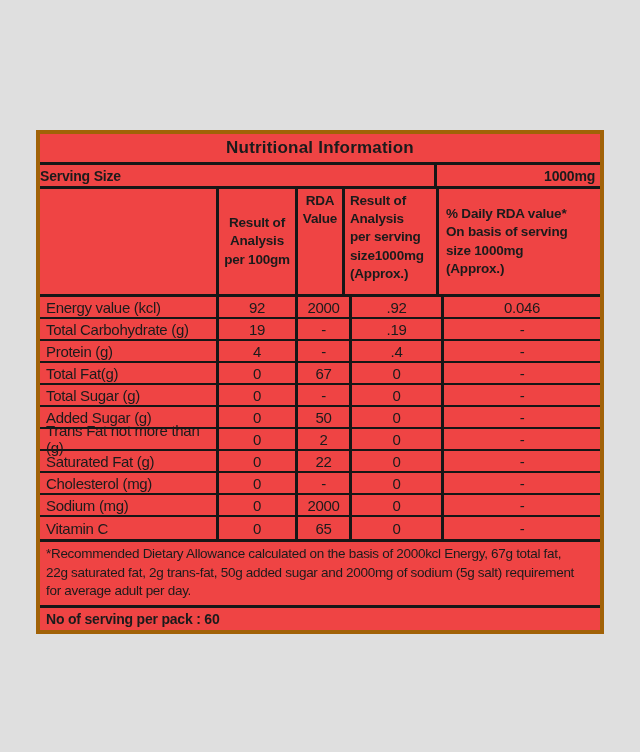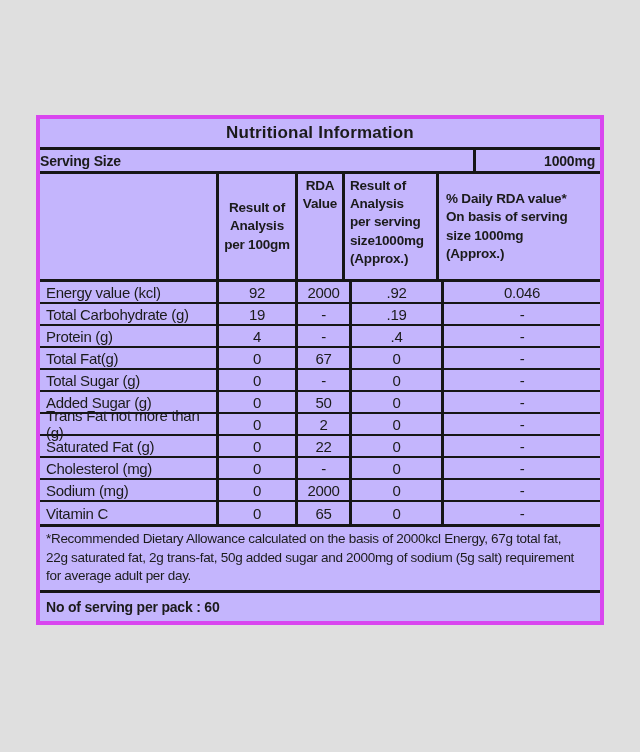--- a/index.html
+++ b/index.html
@@ -6,46 +6,46 @@
   body {
     width: 640px; height: 752px;
     background: #dfdfdf;
     font-family: "Liberation Sans", sans-serif;
     color: #1b1b1b;
     position: relative;
     overflow: hidden;
   }
   .label {
     position: absolute;
-    left: 36px; top: 115px;
+    left: 36px; top: 130px;
     width: 568px;
     box-sizing: border-box;
-    border: 4px solid #d946ef;
-    background: #c4b5fd;
+    border: 4px solid #a16207;
+    background: #ef4444;
   }
   .title-row {
     height: 28px;
     line-height: 28px;
     text-align: center;
     font-weight: bold;
     font-size: 17px;
     letter-spacing: 0.2px;
     border-bottom: 3px solid #161616;
   }
   .serving-row {
     display: flex;
     height: 21px;
     border-bottom: 3px solid #161616;
     font-weight: bold;
     font-size: 14px;
     letter-spacing: -0.2px;
   }
   .serving-label { flex: 1; display: flex; align-items: center; }
   .serving-value {
-    width: 127px;
+    width: 166px;
     box-sizing: border-box;
     border-left: 3px solid #161616;
     display: flex; align-items: center; justify-content: flex-end;
     padding-right: 5px;
   }
   .header-row {
     display: flex;
     height: 105px;
     border-bottom: 3px solid #161616;
     font-weight: bold;
@@ -81,21 +81,21 @@
   .footnote {
     border-top: 3px solid #161616;
     border-bottom: 3px solid #161616;
     font-size: 13.5px;
     line-height: 1.38;
     letter-spacing: -0.3px;
     padding: 3px 6px 4px 6px;
     white-space: pre-line;
   }
   .servings-row {
-    height: 28px;
+    height: 22px;
     display: flex; align-items: center;
     font-weight: bold;
     font-size: 14px;
     letter-spacing: -0.2px;
     padding-left: 6px;
   }
 </style>
 </head>
 <body>
 

